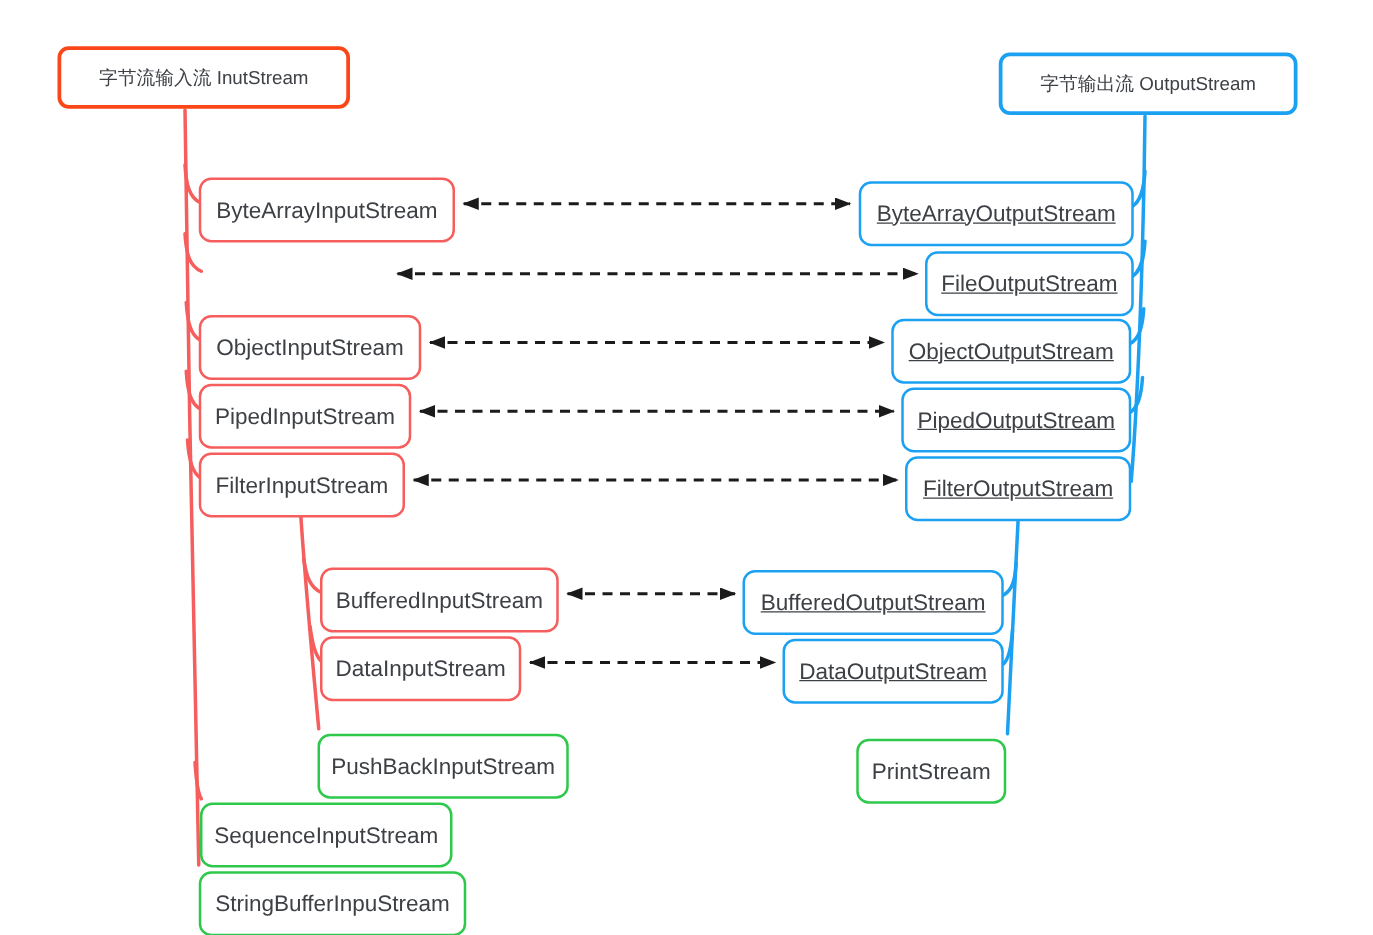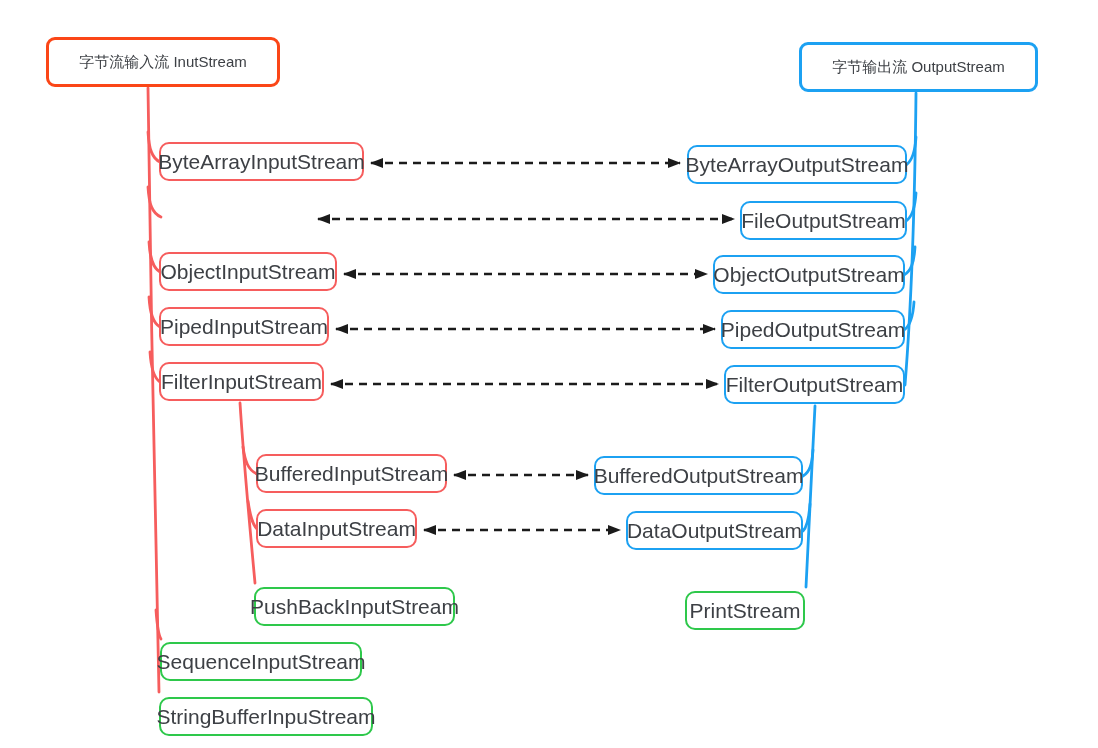--- a/index.html
+++ b/index.html
@@ -11,27 +11,27 @@
     overflow:hidden;
   }
   svg.connectors{position:absolute;left:0;top:0;z-index:1;}
   .node{
     position:absolute;z-index:2;
     box-sizing:border-box;
     display:flex;align-items:center;justify-content:center;
     background:#ffffff;
     border-radius:10px;
     color:#3d4045;
-    font-size:21px;
+    font-size:18px;
     white-space:nowrap;
-    height:39px;
+    height:52px;
     padding:0 10px;
   }
   .node.red{border:2.5px solid #f65d5d;}
-  .node.blue{border:2.5px solid #1ca1f2;}
+  .node.blue{border:2.5px solid #1ca1f2;text-decoration:underline;}
   .node.green{border:2.5px solid #2ec84b;margin-top:23px;}
   .node.root{height:50px;border-radius:9px;font-size:15px;}
   .node.root-left{border:3px solid #fb4617;margin-left:16px;}
   .node.root-right{border:3px solid #1ca1f2;text-align:center;}
 </style>
 </head>
 <body>
 
 <div class="canvas">
 

